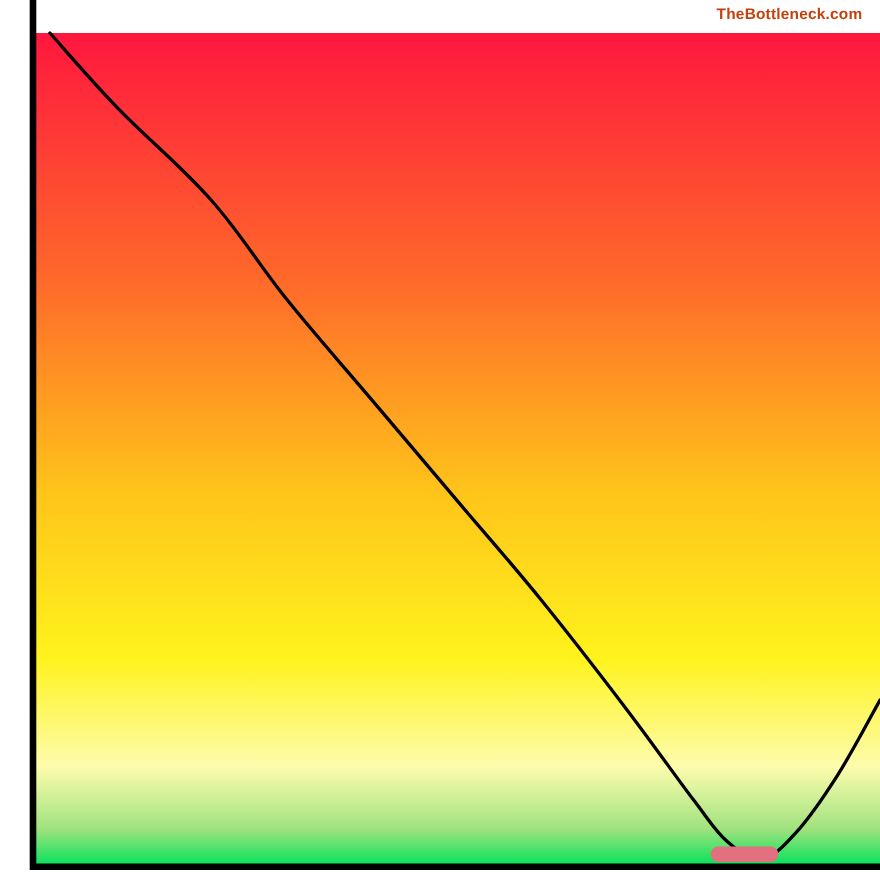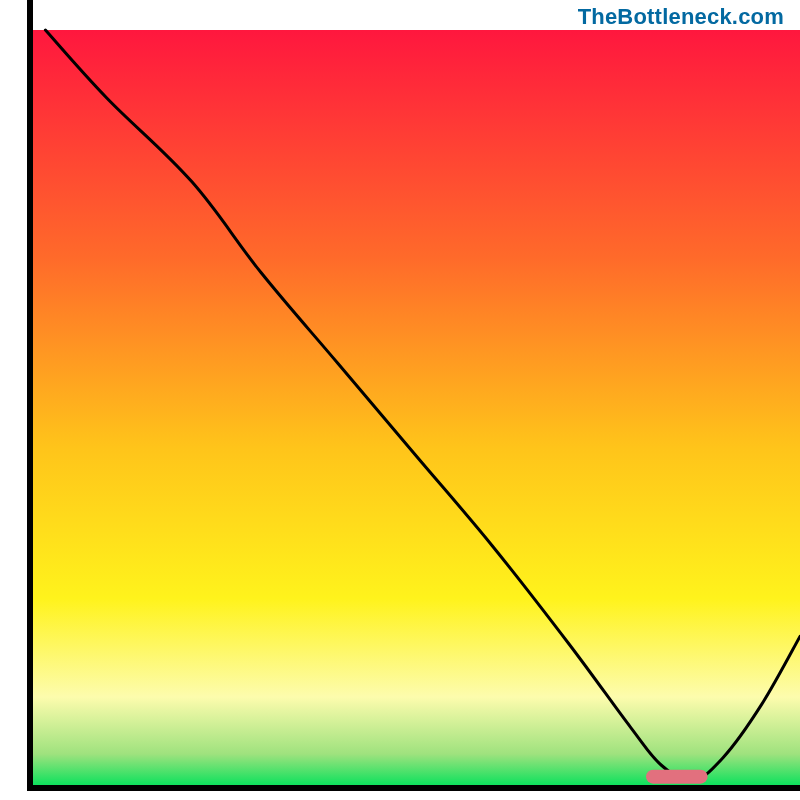--- a/index.html
+++ b/index.html
@@ -12,23 +12,23 @@
   }
   .wrap {
     position: relative;
     width: 800px;
     height: 800px;
   }
   .watermark {
     position: absolute;
     top: 4px;
     right: 16px;
-    font-size: 22px;
+    font-size: 14px;
     font-weight: 600;
-    color: #0369a1;
+    color: #c2410c;
     letter-spacing: 0.2px;
     user-select: none;
   }
   svg {
     display: block;
   }
 </style>
 </head>
 <body>
 

